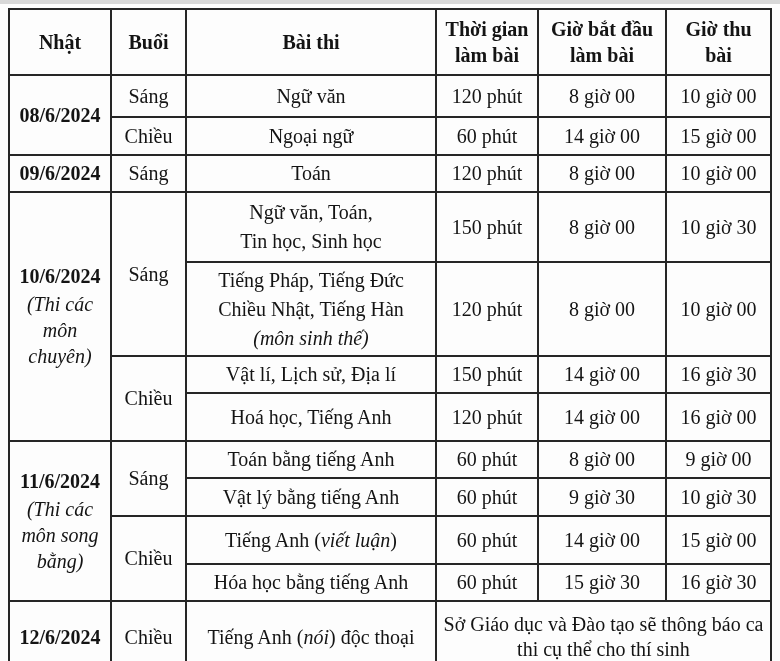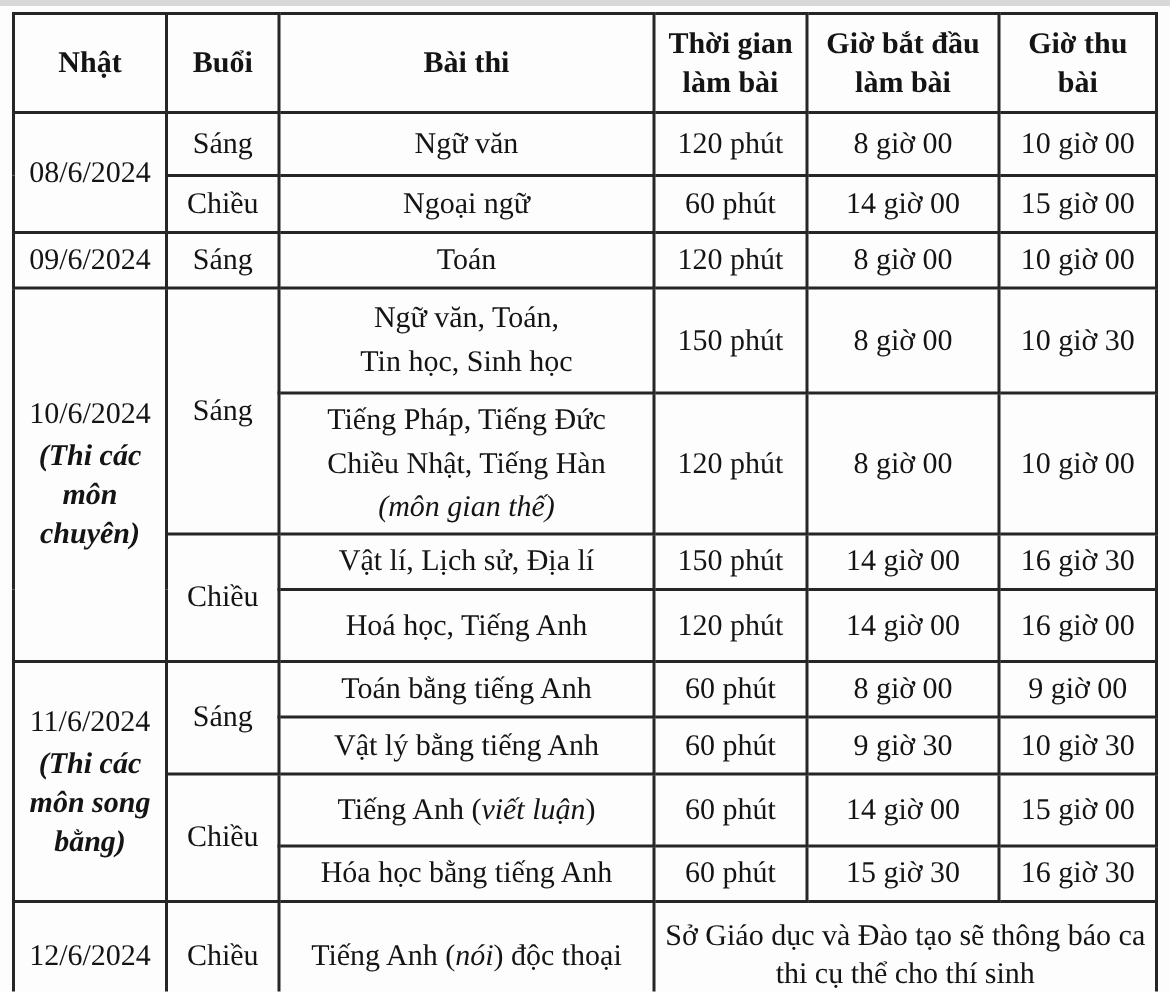--- a/index.html
+++ b/index.html
@@ -33,26 +33,26 @@
     font-size: 20px;
     line-height: 1.25;
     overflow: hidden;
   }
   .schedule th {
     font-weight: bold;
     font-size: 20px;
     line-height: 1.3;
   }
   .date {
-    font-weight: normal;
+    font-weight: bold;
     white-space: nowrap;
   }
   .date-note {
     font-style: italic;
-    font-weight: bold;
+    font-weight: normal;
     line-height: 1.3;
     margin-top: 2px;
   }
   .it {
     font-style: italic;
   }
   .exam-multiline div {
     line-height: 1.45;
   }
   
@@ -130,21 +130,21 @@
       <div>Tin học, Sinh học</div>
     </td>
     <td>150 phút</td>
     <td>8 giờ 00</td>
     <td>10 giờ 30</td>
   </tr>
   <tr class="rh-e">
     <td class="exam-multiline">
       <div>Tiếng Pháp, Tiếng Đức</div>
       <div>Chiều Nhật, Tiếng Hàn</div>
-      <div class="it">(môn gian thế)</div>
+      <div class="it">(môn sinh thế)</div>
     </td>
     <td>120 phút</td>
     <td>8 giờ 00</td>
     <td>10 giờ 00</td>
   </tr>
   <tr class="rh-c">
     <td rowspan="2">Chiều</td>
     <td>Vật lí, Lịch sử, Địa lí</td>
     <td>150 phút</td>
     <td>14 giờ 00</td>

